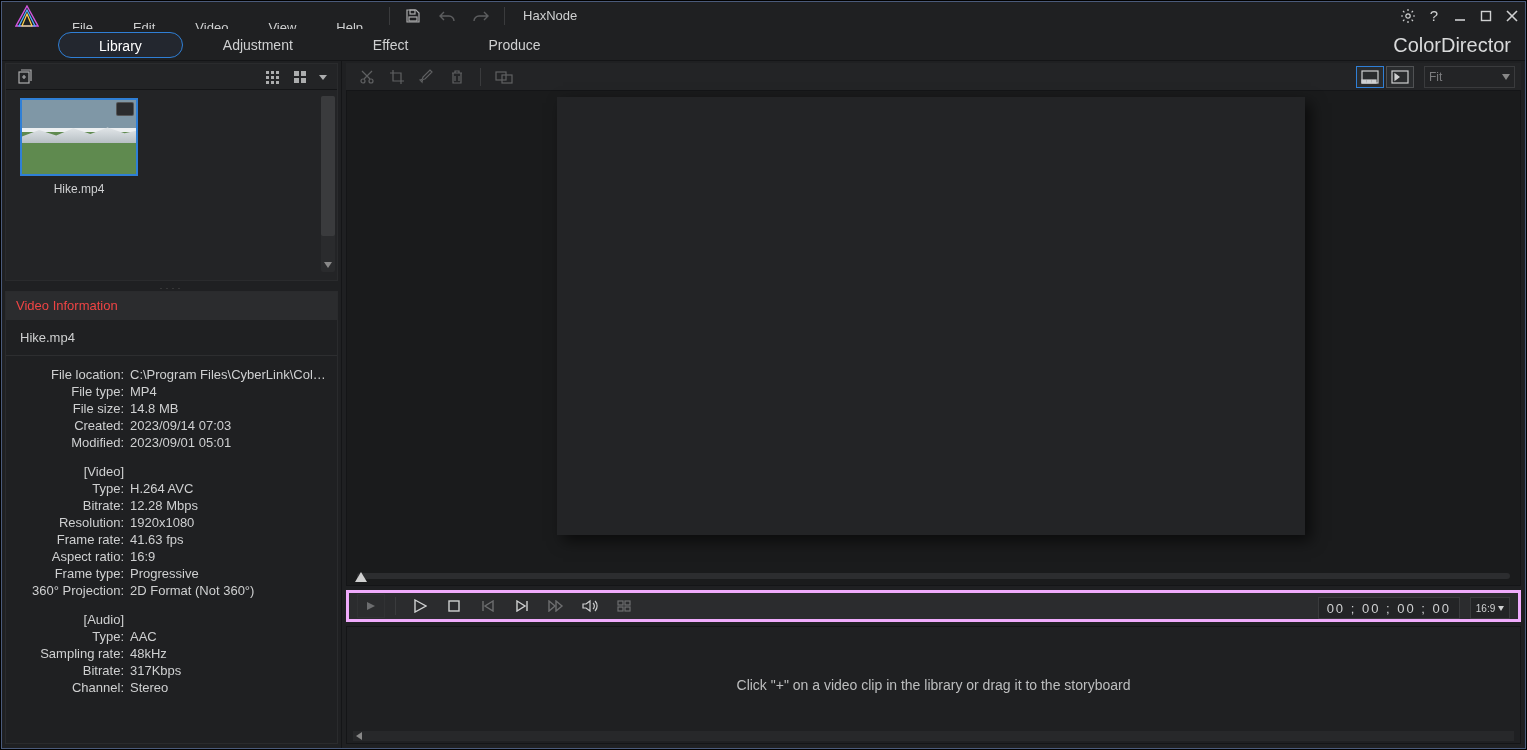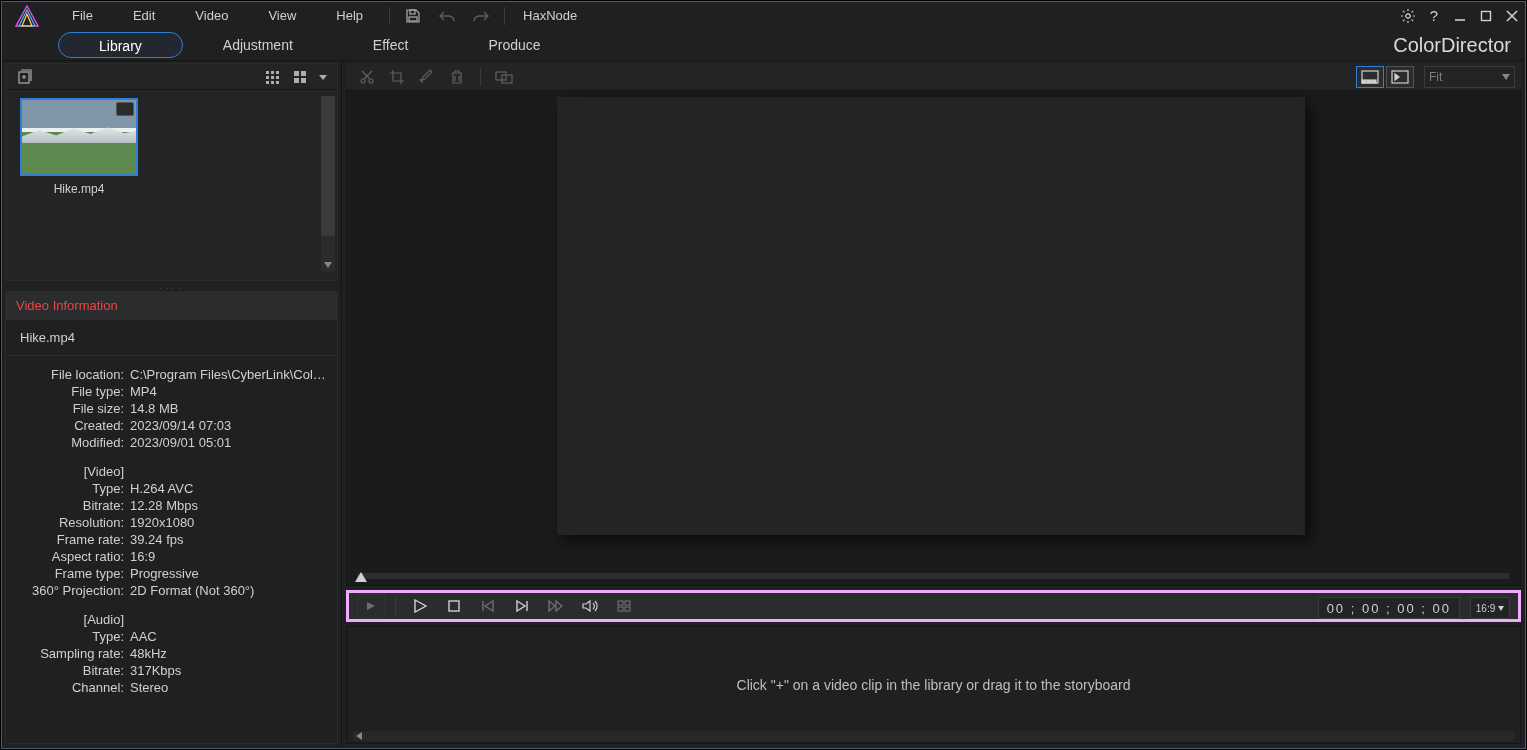--- a/index.html
+++ b/index.html
@@ -1,20 +1,20 @@
 <!DOCTYPE html>
 <html><head>
 <meta charset="utf-8">
 <style>
 * { margin: 0; padding: 0; box-sizing: border-box; font-family: "Segoe UI", Arial, sans-serif; user-select: none; }
 html, body { width: 1527px; height: 750px; background: #000; overflow: hidden; }
 .app { position: relative; width: 1525px; height: 748px; margin: 1px; background: #1f2022; border: 1px solid #4a5a7a; display: flex; flex-direction: column; }
 .menubar { height: 27px; background: #1f2022; display: flex; align-items: center; color: #cfd0d1; font-size: 13px; padding-left: 8px; }
 .logo { width: 34px; height: 27px; display: flex; align-items: center; justify-content: center; margin-right: 8px; }
-.menu-item { padding: 0 20px; height: 27px; line-height: 27px; cursor: pointer; }
+.menu-item { padding: 12px 20px; height: 27px; line-height: 27px; cursor: pointer; }
 .menu-sep { width: 1px; height: 18px; background: #3a3b3d; margin: 0 6px; }
 .tb-ico { width: 20px; height: 20px; display: flex; align-items: center; justify-content: center; margin: 0 7px; opacity: .8; cursor: pointer; }
 .tb-ico.dis { opacity: .35; cursor: default; }
 .win-controls { position: absolute; right: 2px; top: 0; display: flex; gap: 4px; height: 27px; align-items: center; }
 .win-btn { width: 22px; height: 22px; display: flex; align-items: center; justify-content: center; color: #cfd0d1; cursor: pointer; }
 .tabsbar { height: 32px; background: #1f2022; display: flex; align-items: center; padding-left: 56px; position: relative; border-bottom: 1px solid #141517; }
 .tab { color: #cfd0d1; font-size: 14px; padding: 0 40px; height: 26px; line-height: 26px; border-radius: 13px; cursor: pointer; }
 .tab.active { border: 1px solid #2f7fd6; background: #23272f; color: #fff; }
 .brand { position: absolute; right: 14px; top: 0; font-size: 20px; color: #d9dadb; font-weight: 300; line-height: 32px; }
 .main { flex: 1; display: flex; min-height: 0; }
@@ -234,21 +234,21 @@
             <div class="info-row">
               <div class="k">Bitrate:</div>
               <div class="v">12.28 Mbps</div>
             </div>
             <div class="info-row">
               <div class="k">Resolution:</div>
               <div class="v">1920x1080</div>
             </div>
             <div class="info-row">
               <div class="k">Frame rate:</div>
-              <div class="v">39.24 fps</div>
+              <div class="v">41.63 fps</div>
             </div>
             <div class="info-row">
               <div class="k">Aspect ratio:</div>
               <div class="v">16:9</div>
             </div>
             <div class="info-row">
               <div class="k">Frame type:</div>
               <div class="v">Progressive</div>
             </div>
             <div class="info-row">

